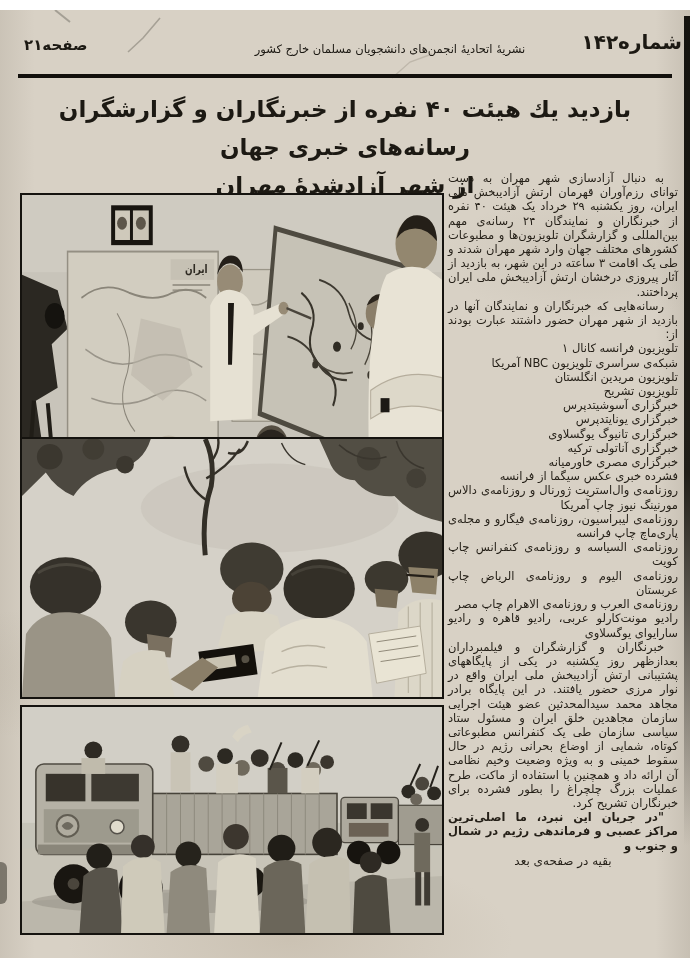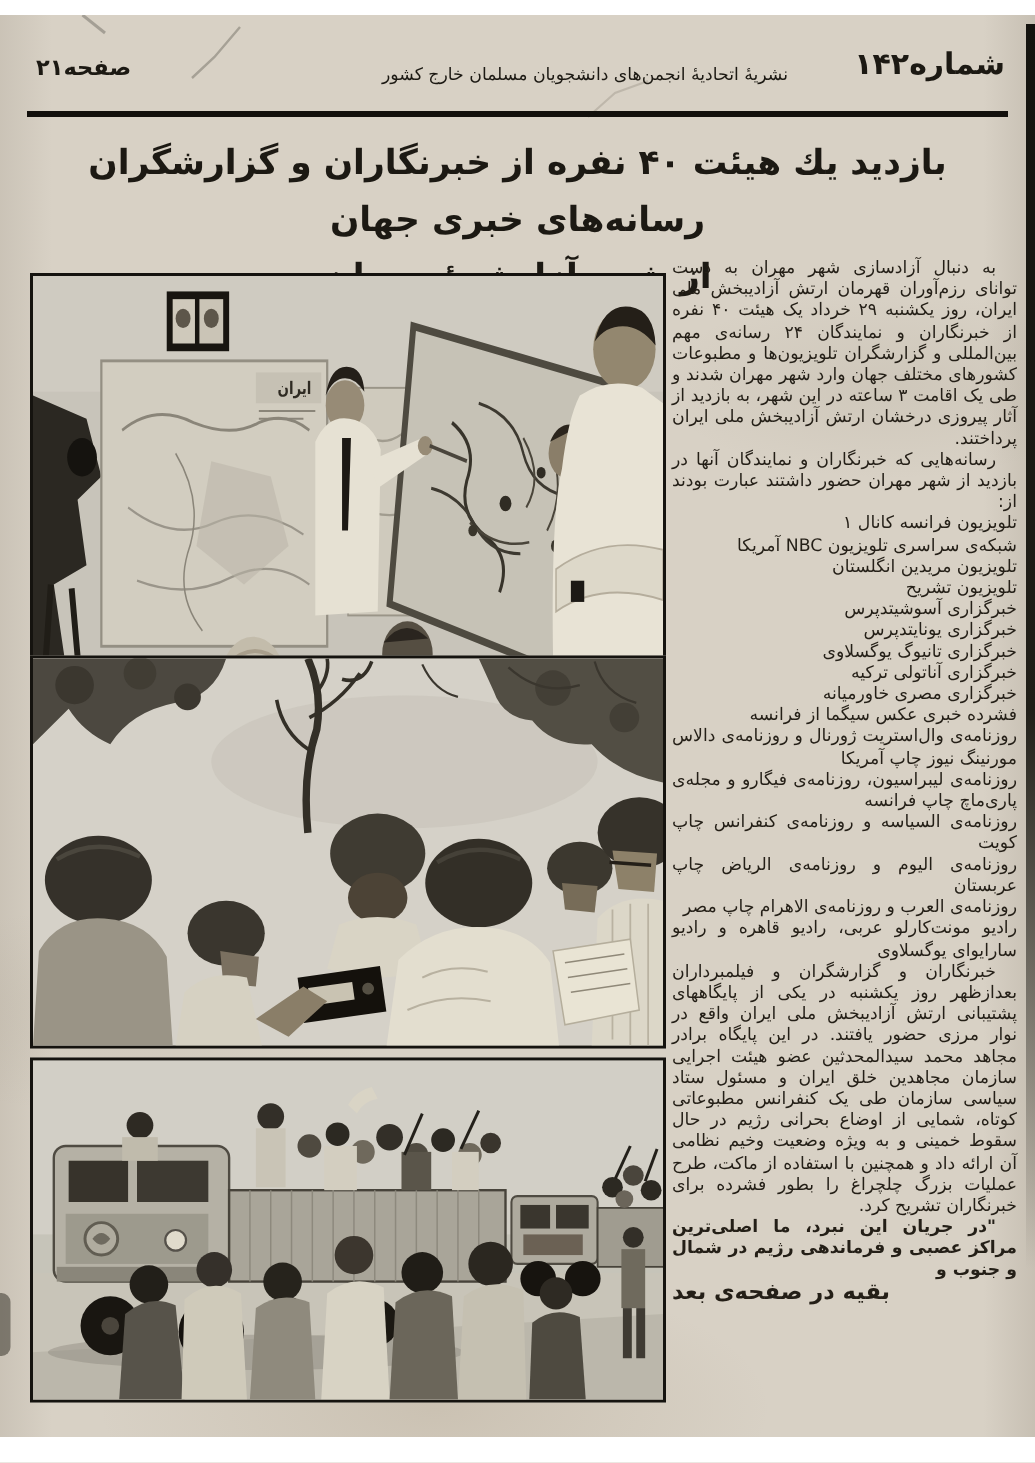--- a/index.html
+++ b/index.html
@@ -20,46 +20,46 @@
   .scan-edge-right{
     position:absolute;right:0;top:6px;width:6px;height:830px;
     background:linear-gradient(180deg,#14130f 0%,#201e18 55%,rgba(32,30,24,0) 100%);
   }
   .smudge-left{
     position:absolute;left:0;top:852px;width:7px;height:42px;
     background:#3b372e;opacity:.55;border-radius:0 6px 6px 0;
   }
   .pencil-marks{position:absolute;left:0;top:0;width:690px;height:80px;pointer-events:none;}
   
-  .hdr-issue{position:absolute;top:20px;right:20px;font-size:20px;font-weight:bold;}
+  .hdr-issue{position:absolute;top:20px;right:8px;font-size:20px;font-weight:bold;}
   .hdr-pub{position:absolute;top:32px;left:390px;transform:translateX(-50%);font-size:11.5px;font-weight:normal;white-space:nowrap;}
   .hdr-page{position:absolute;top:26px;left:24px;font-size:15px;font-weight:bold;}
   .hdr-rule{position:absolute;top:64px;left:18px;width:654px;height:4px;background:#12100c;}
   
   .headline{
     position:absolute;top:80px;left:20px;width:650px;text-align:center;
     font-size:23px;font-weight:bold;line-height:38px;letter-spacing:0;
   }
   
   .photo{position:absolute;left:20px;border:2px solid #15130f;background:#c9c5bb;box-sizing:border-box;}
   .photo svg{display:block;width:100%;height:100%;}
-  #photo1{top:172px;width:424px;height:328px;}
+  #photo1{top:183px;width:424px;height:328px;}
   #photo2{top:427px;width:424px;height:262px;}
   #photo3{top:695px;width:424px;height:230px;}
   
   .textcol{
     position:absolute;top:161px;right:12px;width:230px;
     font-size:11.5px;line-height:14.2px;text-align:justify;text-justify:inter-word;
     direction:rtl;color:#241f17;
   }
   .textcol p{margin:0;}
   .para{text-indent:14px;}
   .media-item{margin:0;}
   .quote{font-weight:bold;}
-  .continued{font-weight:bold;font-size:15px;text-align:left;margin-top:1px;}
+  .continued{font-weight:normal;font-size:12px;text-align:center;margin-top:1px;}
 </style>
 </head>
 <body>
 
 <div class="page">
 
   <svg class="pencil-marks" viewBox="0 0 690 80">
     <path d="M55,0 L70,12" stroke="#8f8a80" stroke-width="2" fill="none" opacity="0.7"></path>
     <path d="M128,42 L143,28 L160,8" stroke="#9a958a" stroke-width="1.6" fill="none" opacity="0.8"></path>
     <path d="M392,68 L410,52 L432,44" stroke="#a9a296" stroke-width="1.4" fill="none" opacity="0.55"></path>

